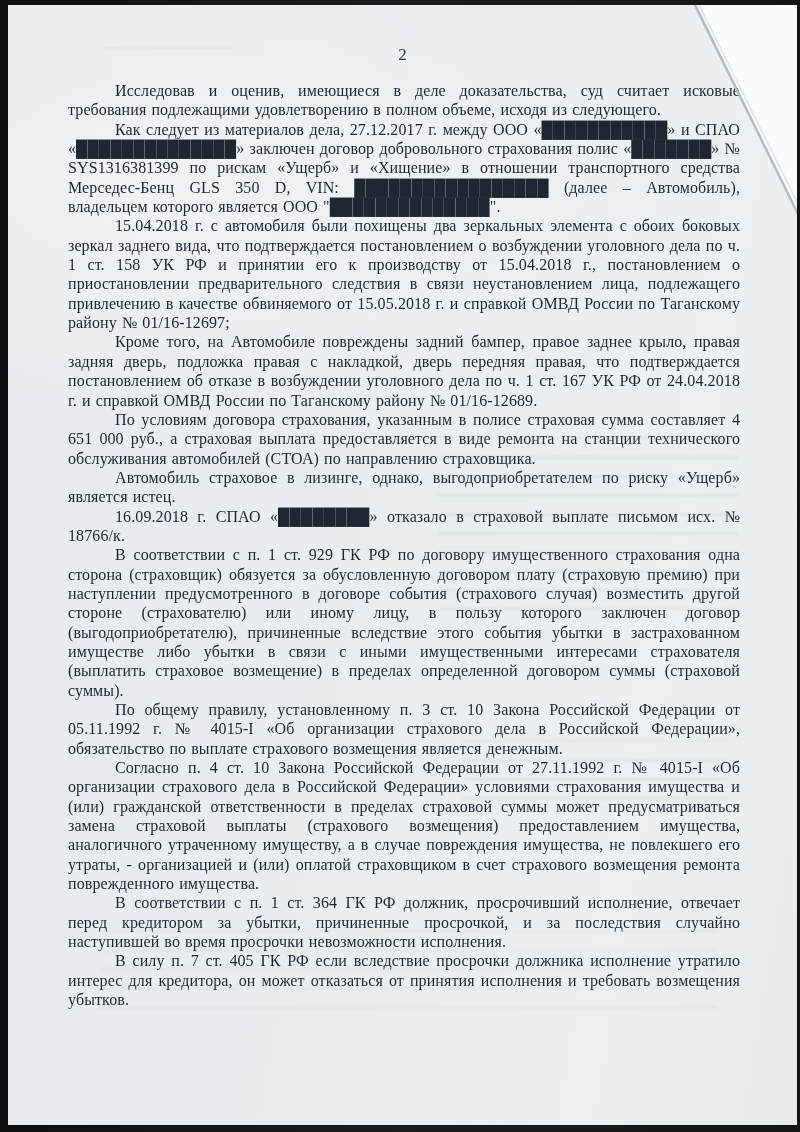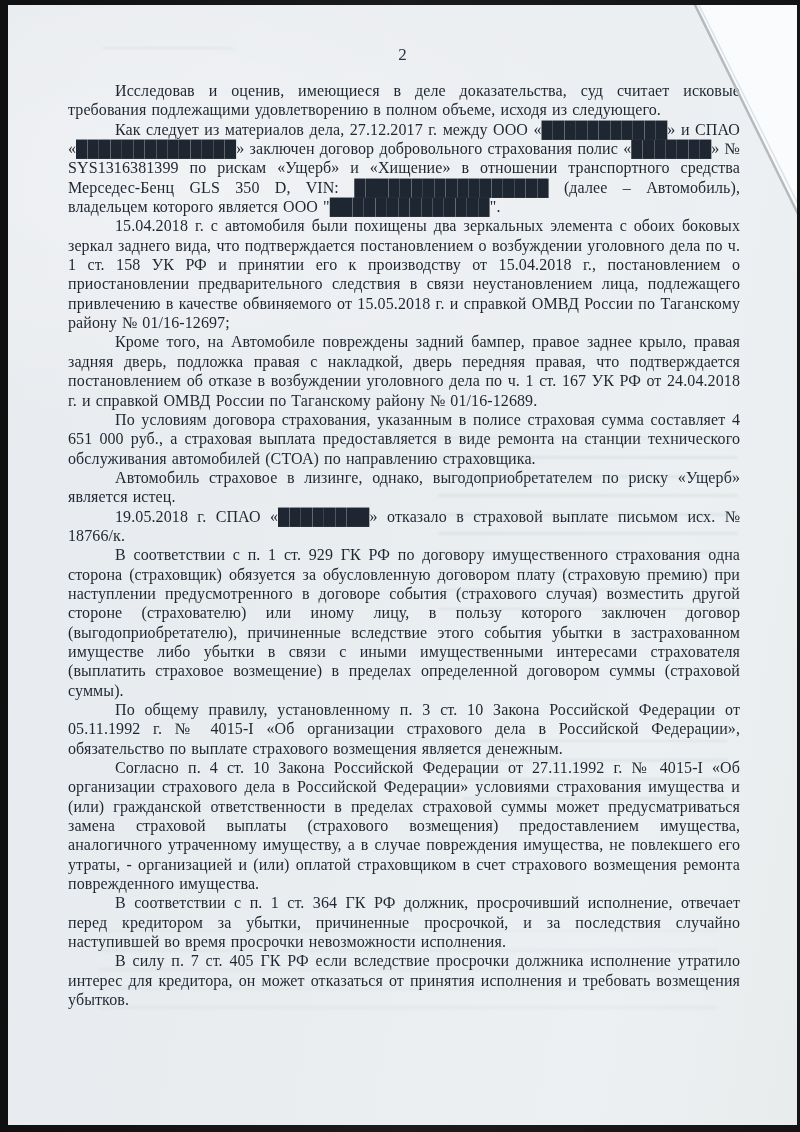--- a/index.html
+++ b/index.html
@@ -85,21 +85,21 @@
 
     <div class="page-number">2</div>
 
     <div class="content">
       <p>Исследовав и оценив, имеющиеся в деле доказательства, суд считает исковые требования подлежащими удовлетворению в полном объеме, исходя из следующего.</p>
       <p>Как следует из материалов дела, 27.12.2017 г. между ООО «███████████» и СПАО «██████████████» заключен договор добровольного страхования полис «███████» № SYS1316381399 по рискам «Ущерб» и «Хищение» в отношении транспортного средства Мерседес-Бенц GLS 350 D, VIN: █████████████████ (далее – Автомобиль), владельцем которого является ООО "██████████████".</p>
       <p>15.04.2018 г. с автомобиля были похищены два зеркальных элемента с обоих боковых зеркал заднего вида, что подтверждается постановлением о возбуждении уголовного дела по ч. 1 ст. 158 УК РФ и принятии его к производству от 15.04.2018 г., постановлением о приостановлении предварительного следствия в связи неустановлением лица, подлежащего привлечению в качестве обвиняемого от 15.05.2018 г. и справкой ОМВД России по Таганскому району № 01/16-12697;</p>
       <p>Кроме того, на Автомобиле повреждены задний бампер, правое заднее крыло, правая задняя дверь, подложка правая с накладкой, дверь передняя правая, что подтверждается постановлением об отказе в возбуждении уголовного дела по ч. 1 ст. 167 УК РФ от 24.04.2018 г. и справкой ОМВД России по Таганскому району № 01/16-12689.</p>
       <p>По условиям договора страхования, указанным в полисе страховая сумма составляет 4 651 000 руб., а страховая выплата предоставляется в виде ремонта на станции технического обслуживания автомобилей (СТОА) по направлению страховщика.</p>
       <p>Автомобиль страховое в лизинге, однако, выгодоприобретателем по риску «Ущерб» является истец.</p>
-      <p>19.05.2018 г. СПАО «████████» отказало в страховой выплате письмом исх. № 18766/к.</p>
+      <p>16.09.2018 г. СПАО «████████» отказало в страховой выплате письмом исх. № 18766/к.</p>
       <p>В соответствии с п. 1 ст. 929 ГК РФ по договору имущественного страхования одна сторона (страховщик) обязуется за обусловленную договором плату (страховую премию) при наступлении предусмотренного в договоре события (страхового случая) возместить другой стороне (страхователю) или иному лицу, в пользу которого заключен договор (выгодоприобретателю), причиненные вследствие этого события убытки в застрахованном имуществе либо убытки в связи с иными имущественными интересами страхователя (выплатить страховое возмещение) в пределах определенной договором суммы (страховой суммы).</p>
       <p>По общему правилу, установленному п. 3 ст. 10 Закона Российской Федерации от 05.11.1992 г. № 4015-I «Об организации страхового дела в Российской Федерации», обязательство по выплате страхового возмещения является денежным.</p>
       <p>Согласно п. 4 ст. 10 Закона Российской Федерации от 27.11.1992 г. № 4015-I «Об организации страхового дела в Российской Федерации» условиями страхования имущества и (или) гражданской ответственности в пределах страховой суммы может предусматриваться замена страховой выплаты (страхового возмещения) предоставлением имущества, аналогичного утраченному имуществу, а в случае повреждения имущества, не повлекшего его утраты, - организацией и (или) оплатой страховщиком в счет страхового возмещения ремонта поврежденного имущества.</p>
       <p>В соответствии с п. 1 ст. 364 ГК РФ должник, просрочивший исполнение, отвечает перед кредитором за убытки, причиненные просрочкой, и за последствия случайно наступившей во время просрочки невозможности исполнения.</p>
       <p>В силу п. 7 ст. 405 ГК РФ если вследствие просрочки должника исполнение утратило интерес для кредитора, он может отказаться от принятия исполнения и требовать возмещения убытков.</p>
     </div>
 
   </div>
 </div>
 

